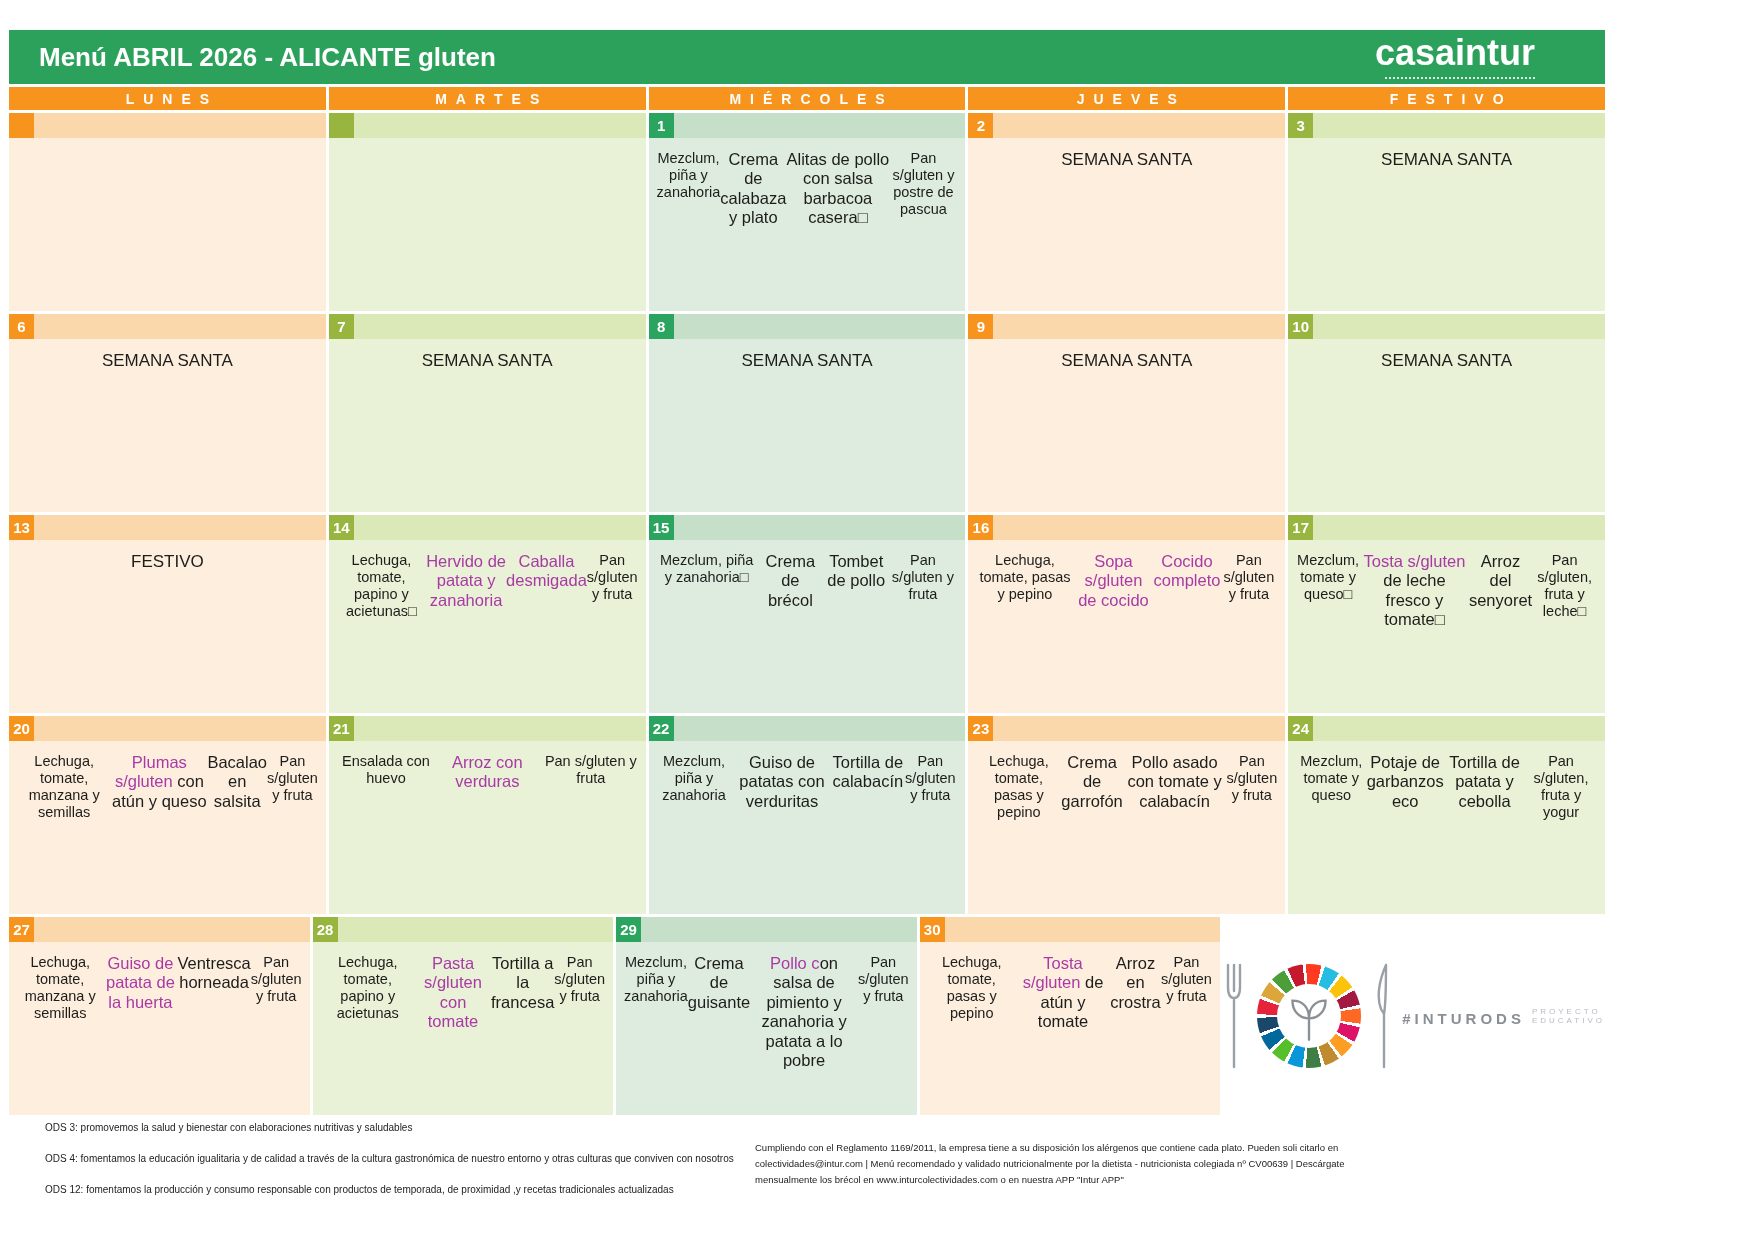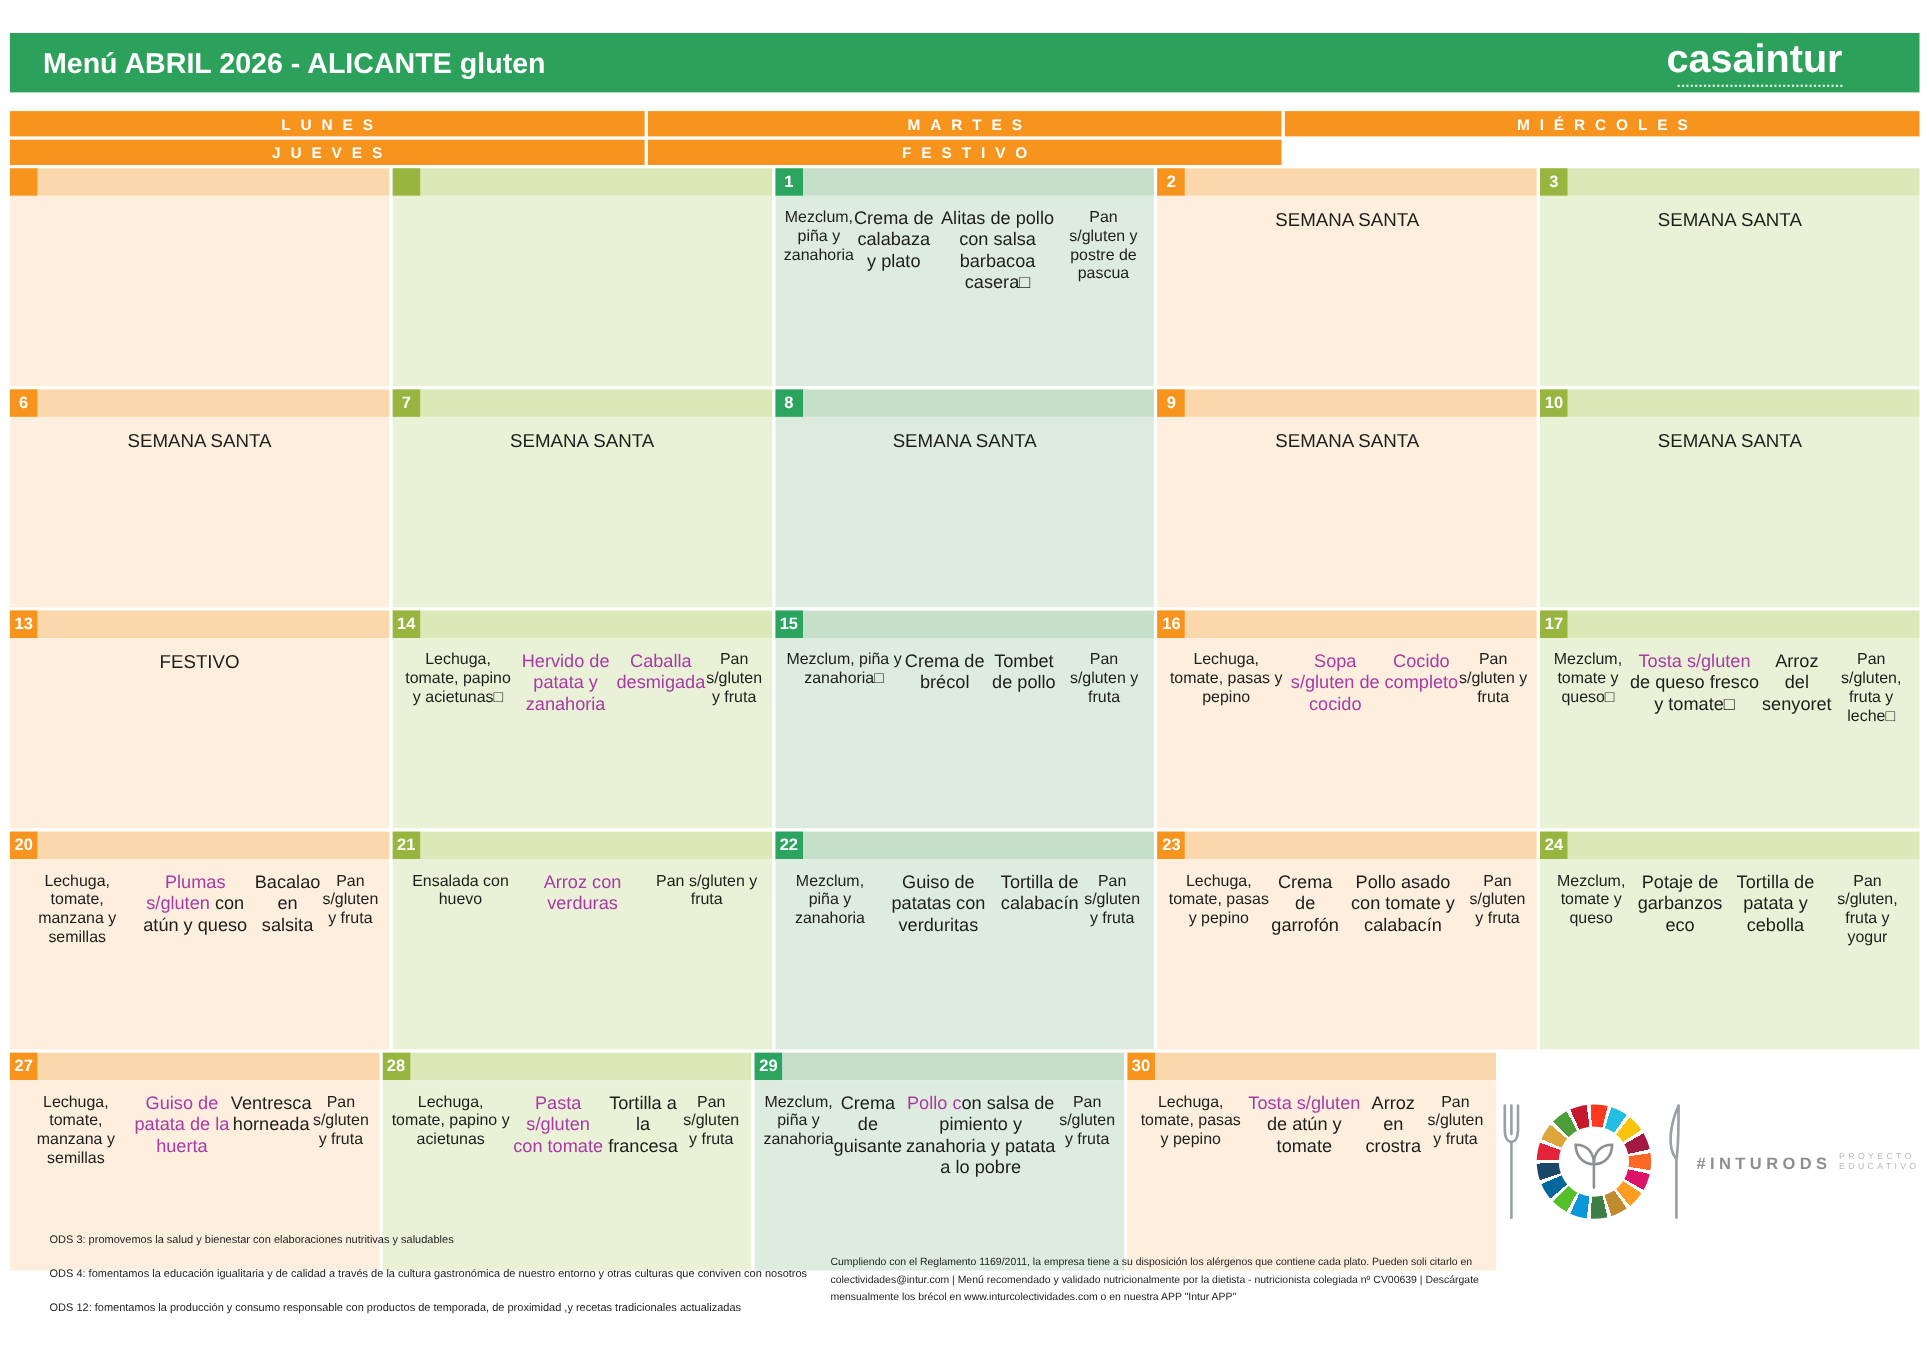--- a/index.html
+++ b/index.html
@@ -1,30 +1,30 @@
 <!DOCTYPE html>
 <html style="--green: #2BA15C; --orange: #F7941E; --olive: #97B53F; --emerald: #2BA45F; --purple: #A93AA5; --peach-stripe: #FAD8AC; --peach-body: #FDEEDE; --green-stripe: #DBE8B8; --green-body: #E9F1D7; --sage-stripe: #C6DFC9; --sage-body: #DEECDF;"><head>
 <meta charset="utf-8">
 <style>
   html,body{margin:0;padding:0;background:#fff;}
   .page{
     position:relative;width:1754px;height:1240px;background:#fff;overflow:hidden;
     font-family:"Liberation Sans", sans-serif;color:#1d1d1b;
   }
-  .calendar{position:absolute;left:9px;top:30px;width:1736px;}
+  .calendar{position:absolute;left:9px;top:30px;width:1596px;}
   .title-bar{
     height:54px;background:var(--green,#2BA15C);
     display:flex;justify-content:space-between;align-items:center;
     padding:0 70px 0 30px;box-sizing:border-box;
   }
   .title{color:#fff;font-size:26px;font-weight:bold;}
   .brand{color:#fff;text-align:left;}
   .brand-text{font-size:36px;font-weight:bold;line-height:1;letter-spacing:0px;}
   .brand-tagline{border-bottom:2px dotted rgba(255,255,255,.85);width:150px;margin:4px 0 0 auto;height:2px;}
-  .day-headers{display:grid;grid-template-columns:repeat(3,1fr);gap:3px;margin-top:17px;}
+  .day-headers{display:grid;grid-template-columns:repeat(5,1fr);gap:3px;margin-top:3px;}
   .day-header{
     background:var(--orange,#F7941E);height:23px;display:flex;align-items:center;justify-content:center;
     color:#fff;font-weight:bold;font-size:14px;letter-spacing:9px;padding-left:9px;box-sizing:border-box;
   }
   .weeks{margin-top:3px;display:flex;flex-direction:column;gap:3px;}
   .week{display:grid;grid-template-columns:repeat(5,1fr);gap:3px;height:198px;}
   .cell{display:flex;flex-direction:column;}
   .stripe{height:25px;flex:none;display:flex;}
   .badge{
     width:25px;height:25px;color:#fff;font-weight:bold;font-size:15px;
@@ -210,21 +210,21 @@
               <div class="line dish"><span class="purple">Cocido completo</span></div>
               <div class="line note"><span>Pan s/gluten y fruta</span></div>
             </div>
           </div>
           <div class="cell green">
             <div class="stripe">
               <div class="badge olive">17</div>
             </div>
             <div class="body">
               <div class="line salad"><span>Mezclum, tomate y queso□</span></div>
-              <div class="line dish"><span class="purple">Tosta s/gluten</span><span> de queso fresco y tomate□</span></div>
+              <div class="line dish"><span class="purple">Tosta s/gluten</span><span> de leche fresco y tomate□</span></div>
               <div class="line dish"><span>Arroz del senyoret</span></div>
               <div class="line note"><span>Pan s/gluten, fruta y leche□</span></div>
             </div>
           </div>
         </div>
         <div class="week">
           <div class="cell peach">
             <div class="stripe">
               <div class="badge orange">20</div>
             </div>

